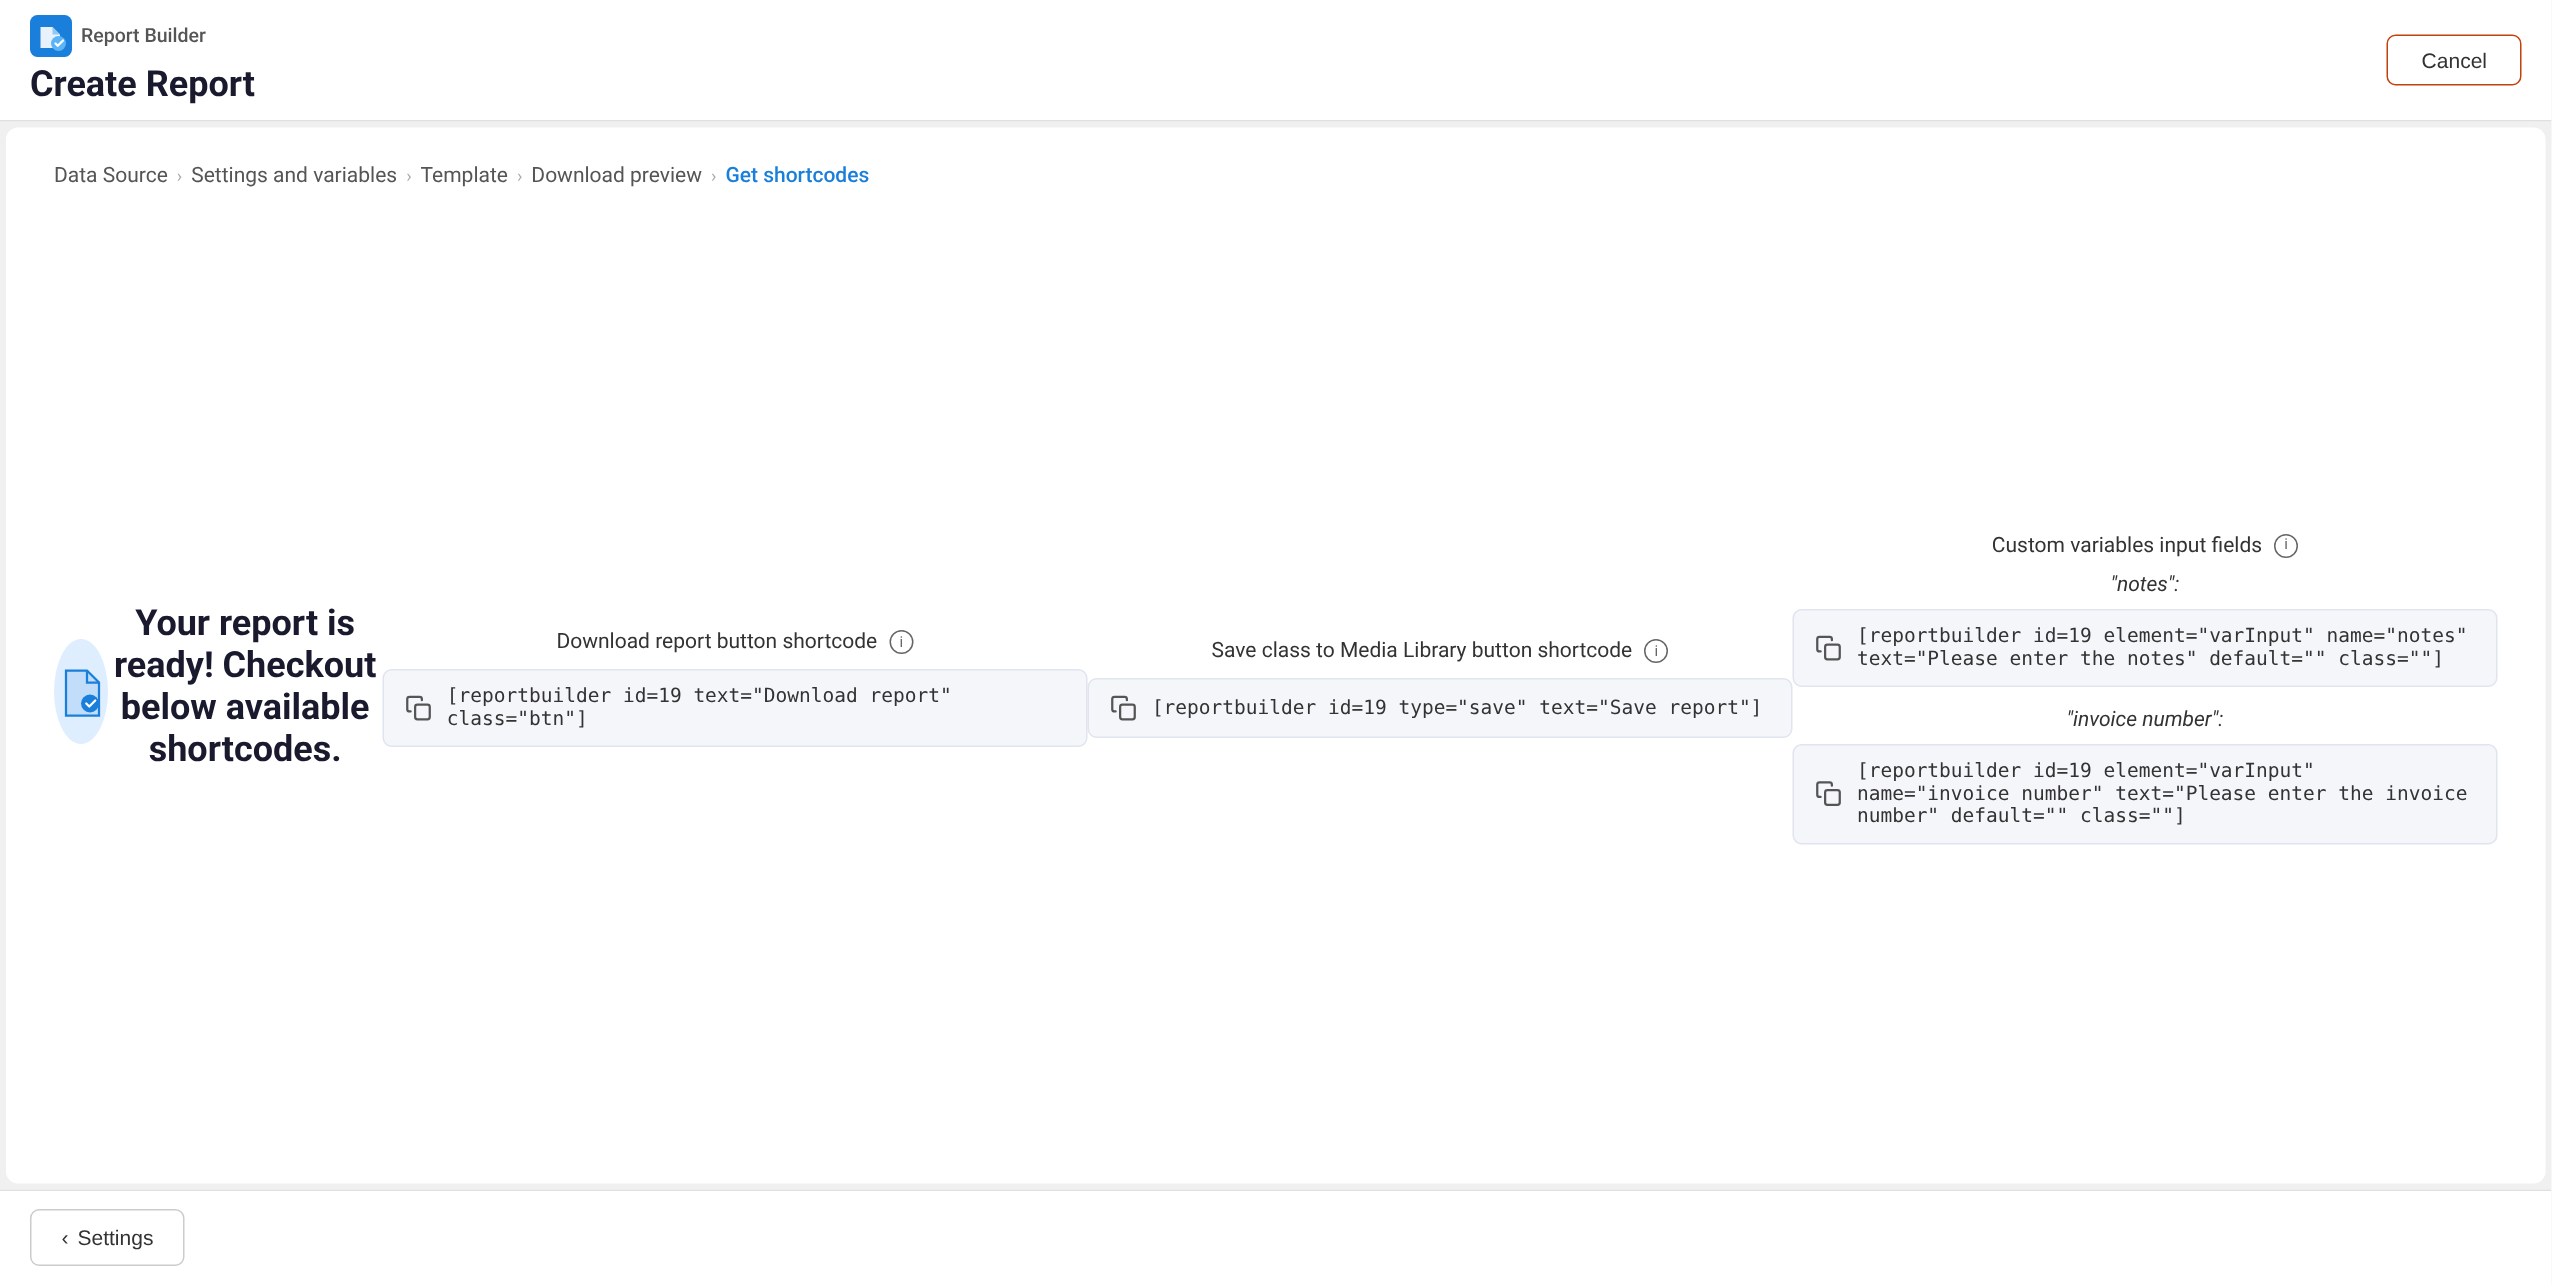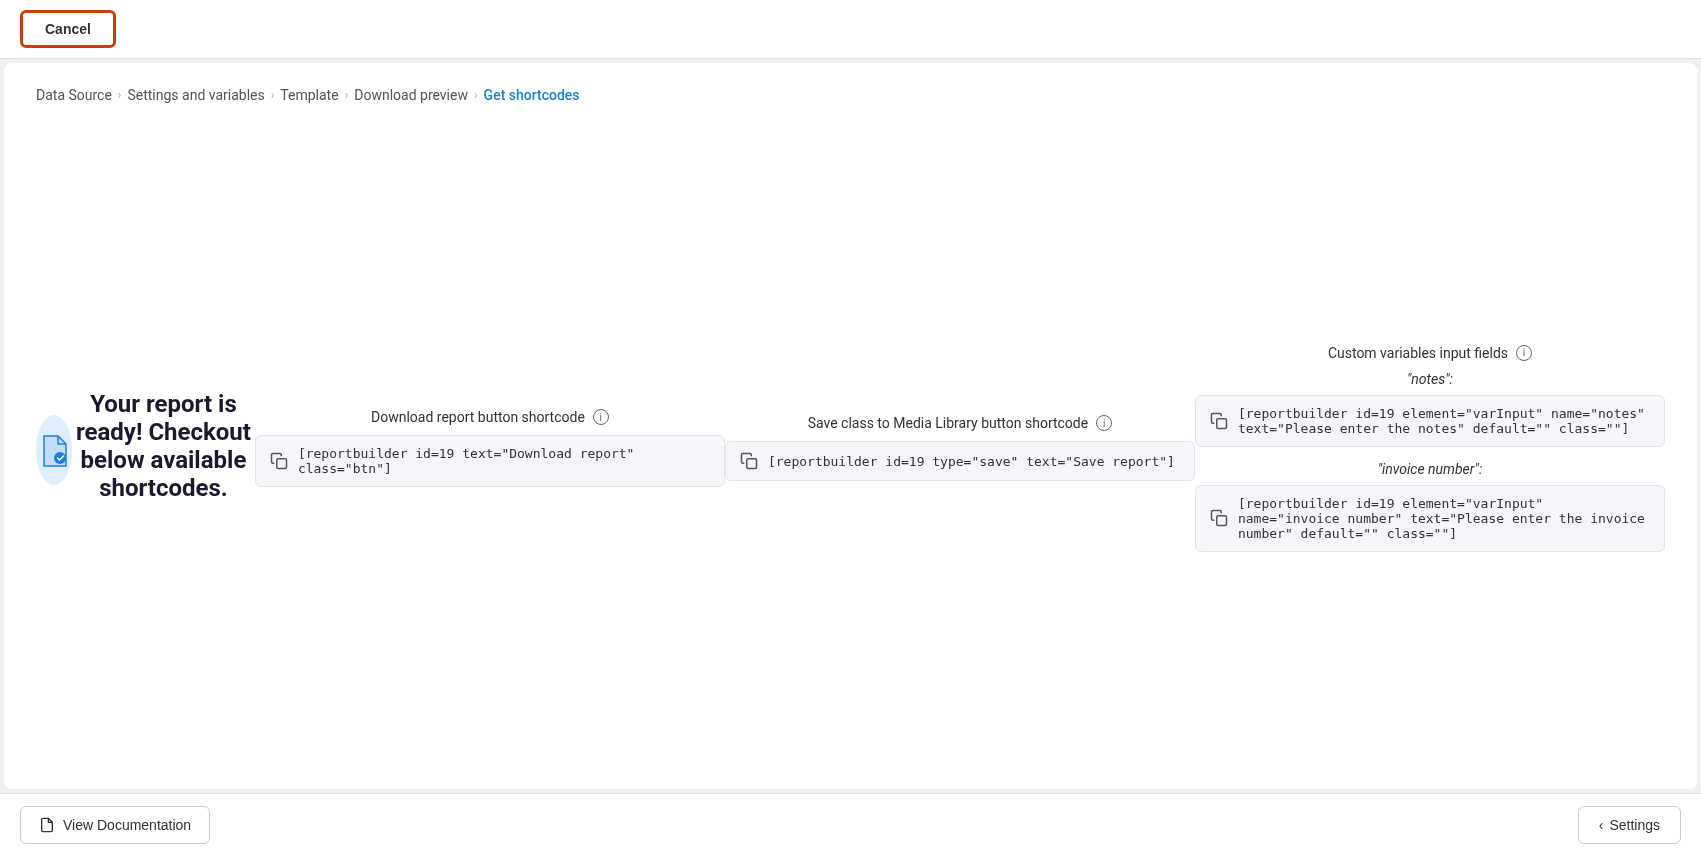--- a/index.html
+++ b/index.html
@@ -39,27 +39,27 @@
       color: #555;
       font-weight: 500;
     }
     .page-title {
       font-size: 24px;
       font-weight: 700;
       color: #1a1a2e;
     }
     .cancel-button {
       padding: 8px 22px;
-      border: 3px solid #c2410c;
-      border-radius: 6px;
-      background: #fff;
-      font-size: 14px;
-      color: #333;
-      cursor: pointer;
-      font-weight: 700;
+      border: 1px solid #c2410c;
+      border-radius: 6px;
+      background: #fff;
+      font-size: 14px;
+      color: #333;
+      cursor: pointer;
+      font-weight: 400;
     }
 
     
     .main-wrapper {
       flex: 1;
       padding: 4px;
       display: flex;
       flex-direction: column;
     }
     .content-card {
@@ -232,20 +232,33 @@
       color: #fff;
       font-size: 15px;
       font-weight: 600;
       cursor: pointer;
     }
   </style>
 </head>
 <body>
 
 <div class="top-bar">
+  <div class="top-bar-left">
+    <div class="app-logo">
+      <svg class="app-logo-icon" viewBox="0 0 28 28" fill="none" xmlns="http://www.w3.org/2000/svg">
+        <rect width="28" height="28" rx="5" fill="#1a7fdb"></rect>
+        <path d="M7 8h8l5 5v9H7V8z" fill="white" opacity="0.9"></path>
+        <path d="M15 8l5 5h-5V8z" fill="#90c8f5"></path>
+        <circle cx="19" cy="19" r="5" fill="#5ab4f5"></circle>
+        <path d="M17 19l1.5 1.5L22 17" stroke="white" stroke-width="1.5" stroke-linecap="round" stroke-linejoin="round"></path>
+      </svg>
+      <span class="app-name">Report Builder</span>
+    </div>
+    <h1 class="page-title">Create Report</h1>
+  </div>
   <button class="cancel-button">Cancel</button>
 </div>
 
 <div class="main-wrapper">
   <div class="content-card">
 
     <div class="breadcrumb">
       <span>Data Source</span>
       <span class="breadcrumb-sep">›</span>
       <span>Settings and variables</span>
@@ -322,26 +335,19 @@
           </svg>
           <span class="shortcode-text">[reportbuilder id=19 element="varInput" name="invoice number" text="Please enter the invoice number" default="" class=""]</span>
         </div>
       </div>
 
     </div>
   </div>
 </div>
 
 <div class="footer">
-  <button class="view-docs-button">
-    <svg width="16" height="16" viewBox="0 0 24 24" fill="none" stroke="currentColor" stroke-width="2" stroke-linecap="round" stroke-linejoin="round">
-      <path d="M14 2H6a2 2 0 0 0-2 2v16a2 2 0 0 0 2 2h12a2 2 0 0 0 2-2V8z"></path>
-      <polyline points="14 2 14 8 20 8"></polyline>
-    </svg>
-    <span>View Documentation</span>
-  </button>
   <div class="footer-right">
     <button class="previous-button">
       <span>‹</span>
       <span>Settings</span>
     </button>
   </div>
 </div>
 
 </body></html>

